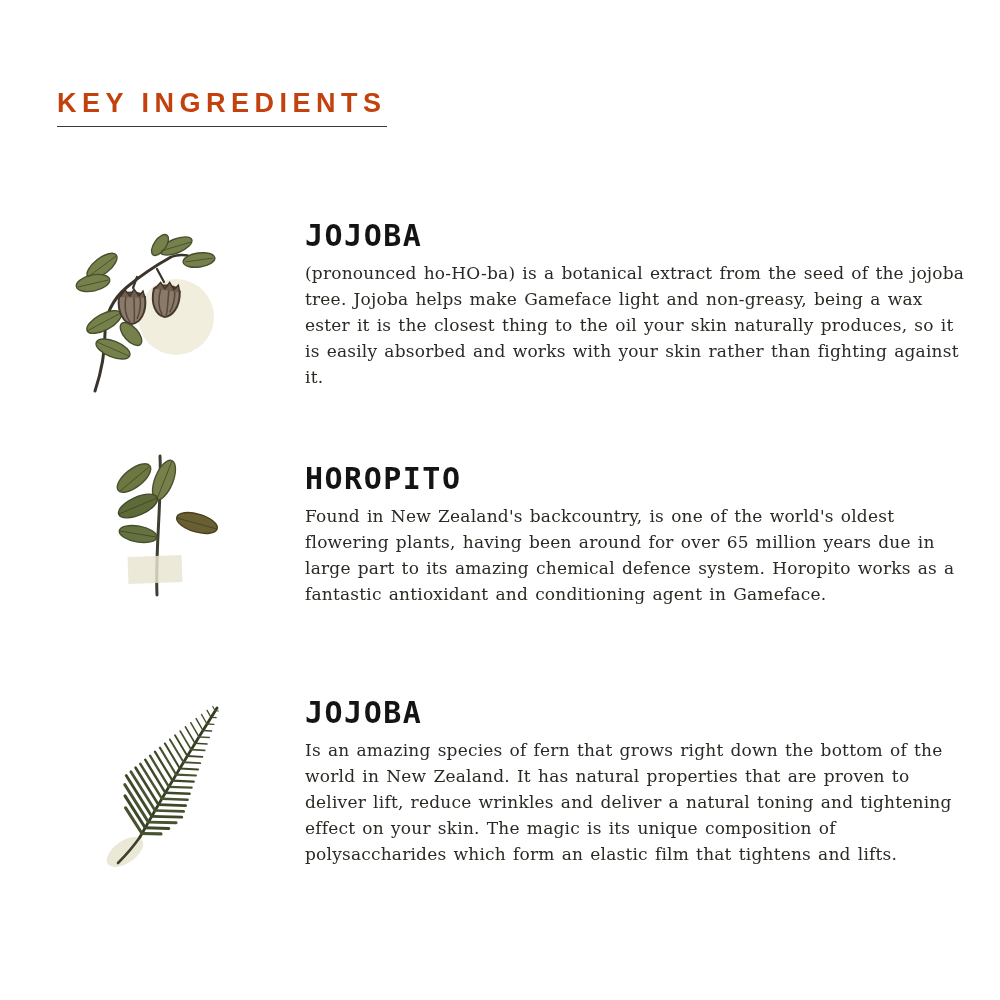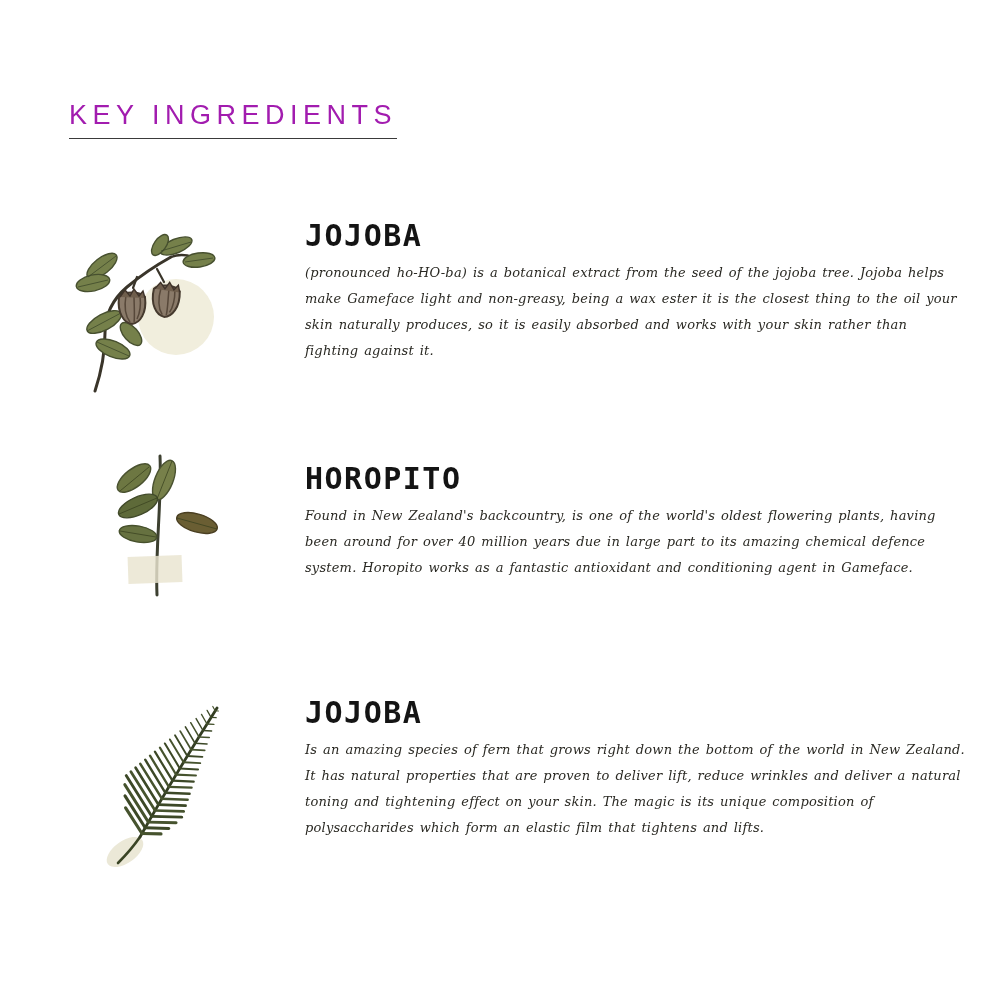--- a/index.html
+++ b/index.html
@@ -1,43 +1,43 @@
 <!DOCTYPE html>
 <html><head>
 <meta charset="utf-8">
 <style>
   html,body{margin:0;padding:0;background:#ffffff;}
   .page{
     position:relative;width:1000px;height:1000px;background:#ffffff;
     font-family:"DejaVu Serif", serif;color:#26251f;overflow:hidden;
   }
   .page-title{
-    position:absolute;left:57px;top:88px;margin:12px;
-    font-family:"Liberation Sans", sans-serif;font-weight:400;
-    font-size:27px;letter-spacing:5.5px;color:#a21caf;
+    position:absolute;left:57px;top:88px;margin:0;
+    font-family:"Liberation Sans", sans-serif;font-weight:700;
+    font-size:27px;letter-spacing:5.5px;color:#c2410c;
     padding-bottom:7px;border-bottom:1.8px solid #3a3a3a;
     width:-moz-fit-content;width:fit-content;white-space:nowrap;
   }
   .row{position:absolute;left:0;width:1000px;}
   .row-jojoba{top:205px;}
   .row-horopito{top:448px;}
   .row-ponga{top:682px;}
   .illus{position:absolute;}
   .illus-jojoba{left:75px;top:28px;}
   .illus-horopito{left:100px;top:2px;}
   .illus-ponga{left:95px;top:18px;}
   .text-col{position:absolute;left:305px;top:16px;width:660px;}
   .ingredient-name{
     margin:0 0 9px 0;
     font-family:"DejaVu Sans Mono", monospace;font-weight:700;
     font-size:30px;line-height:1;letter-spacing:1.5px;color:#141414;
   }
   .ingredient-desc{
-    margin:0;font-size:13px;line-height:26px;color:#2a2923;
-    letter-spacing:0.2px;word-spacing:1.5px;font-style:italic;
+    margin:0;font-size:17px;line-height:26px;color:#2a2923;
+    letter-spacing:0.2px;word-spacing:1.5px;
   }
 </style>
 </head>
 <body>
 
 <div class="page">
 
   <h1 class="page-title">KEY INGREDIENTS</h1>
 
   <section class="row row-jojoba">
@@ -101,21 +101,21 @@
           <line x1="57" y1="49" x2="72" y2="11"></line>
           <line x1="19" y1="64" x2="57" y2="48"></line>
           <line x1="77" y1="68" x2="117" y2="79"></line>
           <line x1="20" y1="81" x2="56" y2="87"></line>
         </g>
         <rect x="28" y="106" width="54" height="27" fill="#e9e4d0" opacity="0.82" transform="rotate(-2 55 119)"></rect>
       </svg>
     </div>
     <div class="text-col">
       <h2 class="ingredient-name">HOROPITO</h2>
-      <p class="ingredient-desc">Found in New Zealand's backcountry, is one of the world's oldest flowering plants, having been around for over 40 million years due in large part to its amazing chemical defence system. Horopito works as a fantastic antioxidant and conditioning agent in Gameface.</p>
+      <p class="ingredient-desc">Found in New Zealand's backcountry, is one of the world's oldest flowering plants, having been around for over 65 million years due in large part to its amazing chemical defence system. Horopito works as a fantastic antioxidant and conditioning agent in Gameface.</p>
     </div>
   </section>
 
   <section class="row row-ponga">
     <div class="illus illus-ponga">
       <svg id="fern-svg" width="175" height="190" viewBox="0 0 175 190" aria-hidden="true">
         <ellipse cx="30" cy="152" rx="21" ry="11" fill="#ebe8d7" transform="rotate(-35 30 152)"></ellipse>
         <path d="M23 163 Q36 150 45 137" fill="none" stroke="#3a4425" stroke-width="2.6" stroke-linecap="round"></path>
         <path d="M45 137 Q78 78 122 8" fill="none" stroke="#333d22" stroke-width="2.8" stroke-linecap="round"></path>
       <line x1="47.0" y1="133.5" x2="30.6" y2="107.8" stroke="#46532e" stroke-width="3.14" stroke-linecap="round"></line>

